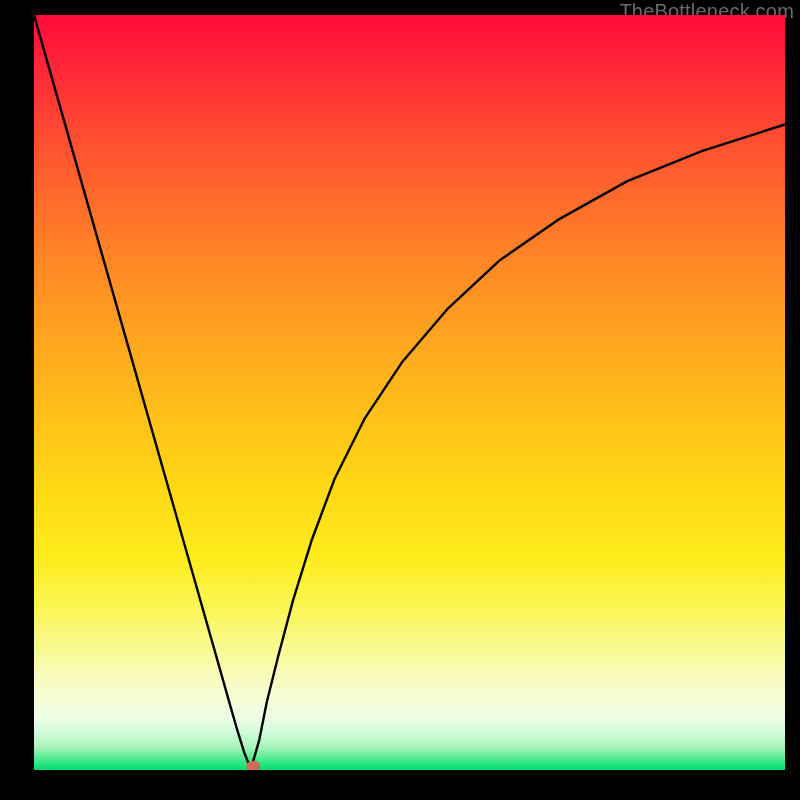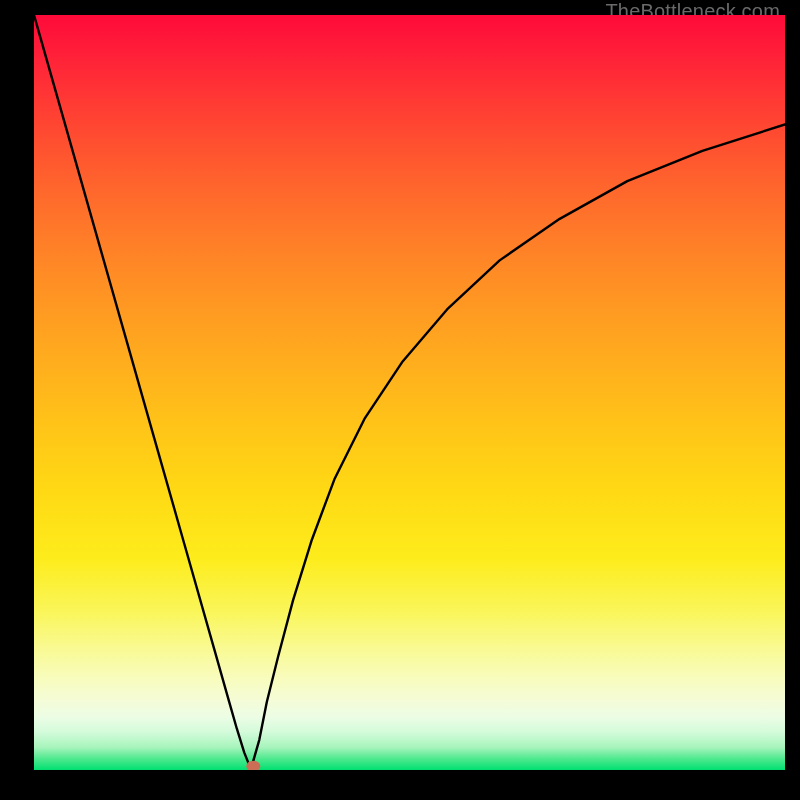--- a/index.html
+++ b/index.html
@@ -50,21 +50,21 @@
   .curve {
     position: absolute;
     left: 0; top: 0;
     width: 751px;
     height: 755px;
     pointer-events: none;
   }
   .attrib {
     position: absolute;
     top: 0;
-    right: 20px;
+    right: 6px;
     color: #6a6a6a;
     font-size: 20px;
     letter-spacing: 0.2px;
     font-weight: 500;
   }
 </style>
 </head>
 <body>
 
 <div class="wrap">

